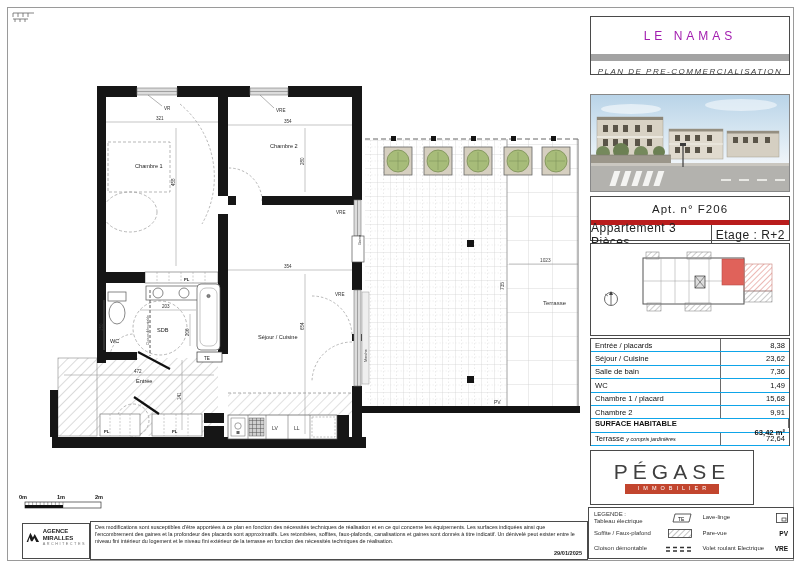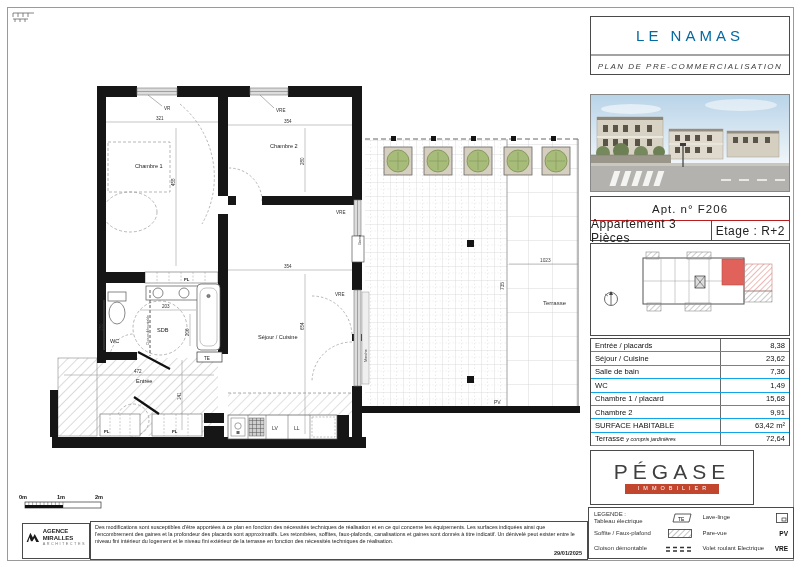--- a/index.html
+++ b/index.html
@@ -3,33 +3,33 @@
 <meta charset="utf-8">
 <style>
   html,body{margin:0;padding:0;background:#e8e8e8;}
   .sheet{position:relative;width:800px;height:566px;background:#fff;
          font-family:"Liberation Sans",sans-serif;overflow:hidden;margin:0 auto;}
   .frame{position:absolute;left:7px;top:7px;right:6px;bottom:5px;border:1px solid #9a9a9a;pointer-events:none;}
   .abs{position:absolute;}
   .bx{position:absolute;border:1px solid #4a4a4a;background:#fff;box-sizing:border-box;}
   
   .title-main{height:37px;display:flex;align-items:center;justify-content:center;
-              font-size:15px;letter-spacing:4px;color:#0369a1;border-bottom:2px solid #a3a3a3;}
+              font-size:12px;letter-spacing:4px;color:#a21caf;border-bottom:7px solid #a3a3a3;}
   .title-sub{height:20px;display:flex;align-items:center;justify-content:center;
              font-size:8px;letter-spacing:1.5px;color:#3c3c3c;font-style:italic;}
   .apt-num{height:23px;display:flex;align-items:center;justify-content:center;
-           font-size:11.5px;letter-spacing:1px;color:#222;border-bottom:1px solid #b91c1c;}
+           font-size:11.5px;letter-spacing:1px;color:#222;border-bottom:5px solid #b91c1c;}
   .apt-row{display:flex;height:20px;}
   .apt-cell{display:flex;align-items:center;justify-content:center;font-size:12px;color:#222;letter-spacing:.5px;}
   .apt-cell.l{flex:1.55;border-right:1px solid #4a4a4a;}
   .apt-cell.r{flex:1;text-align:center;}
   .srow{display:flex;height:12.4px;border-bottom:1px solid #0ea5e9;font-size:7.6px;color:#111;}
   .srow .lab{flex:1.95;display:flex;align-items:center;padding-left:4px;border-right:1px solid #6a6a6a;}
   .srow .val{flex:1;display:flex;align-items:center;justify-content:flex-end;padding-right:4px;}
-  .srow.bold{font-weight:normal;}
+  .srow.bold{font-weight:bold;flex-direction:column;}
   .pegase{display:flex;flex-direction:column;align-items:center;justify-content:center;height:100%;}
   .pegase-name{font-size:21px;letter-spacing:5px;color:#3f3f3f;line-height:1;}
   .pegase-band{margin-top:2px;background:#c2452e;color:#fff;font-size:5.5px;letter-spacing:4px;
                padding:2px 9px 2px 13px;line-height:1;}
   .legend{font-size:6px;color:#333;padding:2px 3px;display:flex;height:100%;box-sizing:border-box;}
   .lg-col{flex:1;display:flex;flex-direction:column;justify-content:space-between;padding:1px 2px;}
   .lg-item{display:flex;align-items:center;justify-content:space-between;min-height:13px;}
   .lg-label{line-height:1.15;}
   .lg-sym{font-weight:bold;font-size:6.5px;color:#111;flex:0 0 auto;margin-left:3px;}
   

